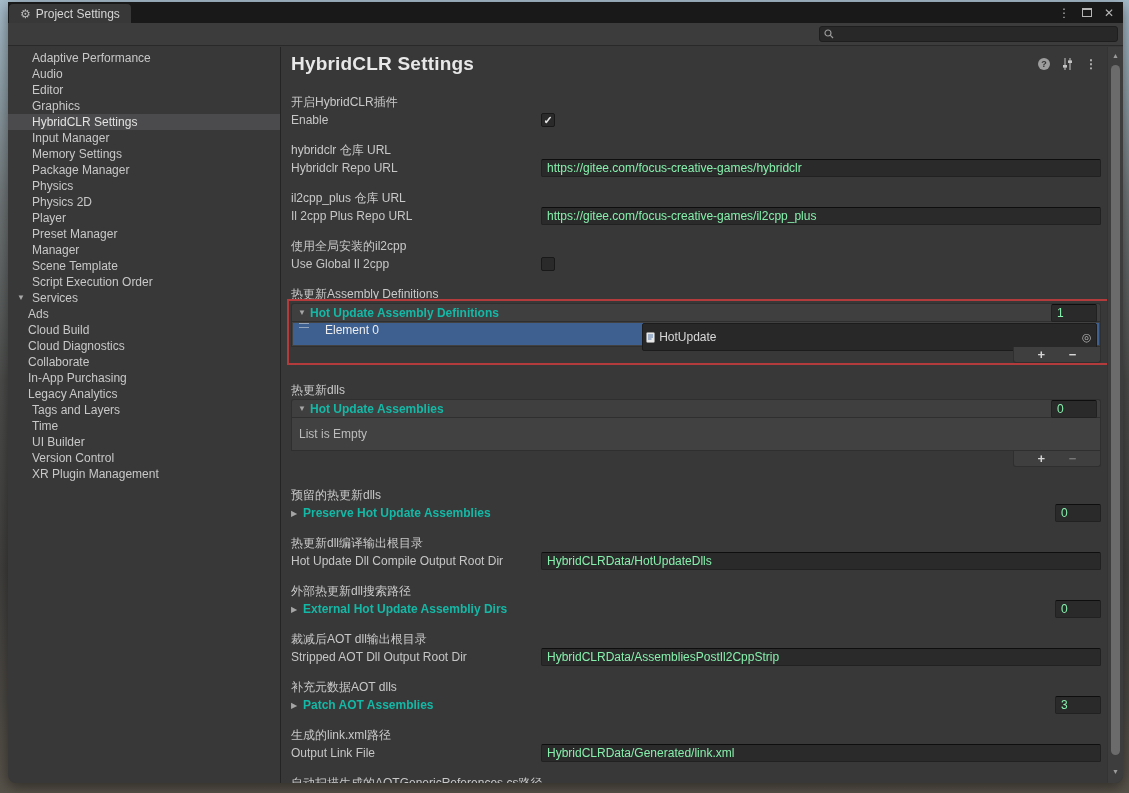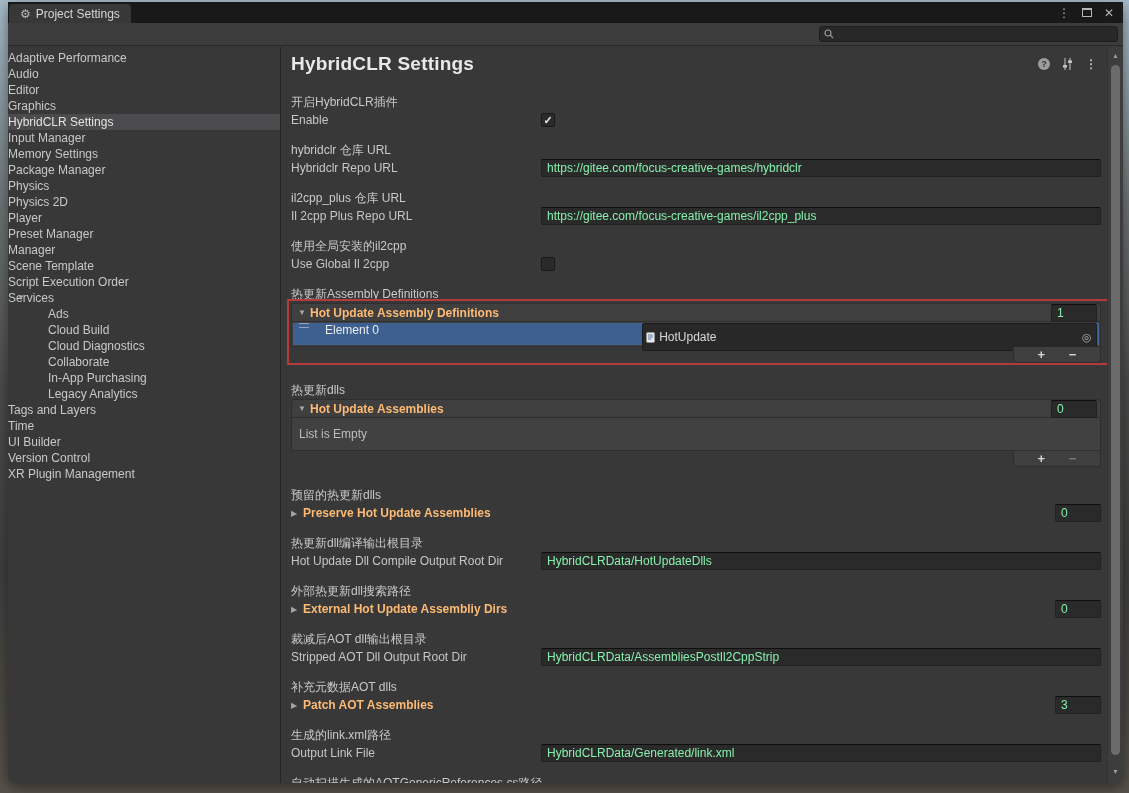--- a/index.html
+++ b/index.html
@@ -35,25 +35,25 @@
     display:flex; align-items:center; padding:0 4px; gap:4px;
   }
   .searchbox input {
     flex:1; background:transparent; border:none; outline:none;
     color:#d2d2d2; font-size:11px; font-family:inherit;
   }
   
   .body-area { position:absolute; top:45px; left:0; right:0; bottom:0; display:flex; }
   .sidebar { width:273px; flex-shrink:0; border-right:1px solid #242424; padding-top:3px; }
   .side-item {
-    position:relative; height:16px; line-height:16px; 
+    position:relative; height:16px; line-height:16px; padding-left:24px;
     font-size:12px; color:#c8c8c8; white-space:nowrap; cursor:default;
   }
   .side-item.selected { background:#4b4b4d; color:#e2e2e2; }
-  .side-item.child { padding-left:40px; }
+  .side-item.child { padding-left:20px; }
   .side-item .tri { position:absolute; left:9px; top:0; font-size:8px; color:#a8a8a8; }
   
   .content { flex:1; position:relative; padding:5px 2px 0 10px; overflow:hidden; }
   .page-title-row { display:flex; align-items:center; height:24px; }
   .page-title { font-size:19px; font-weight:bold; color:#e8e8e8; letter-spacing:.2px; }
   .title-icons { margin-left:auto; display:flex; gap:11px; align-items:center; padding-right:8px; }
   .help-icon {
     width:12px; height:12px; border-radius:50%; background:#9d9d9d; color:#333;
     font-size:9px; font-weight:bold; text-align:center; line-height:12px;
   }
@@ -69,21 +69,21 @@
     color:#e6e6e6; font-size:11px; line-height:13px; text-align:center; font-weight:bold;
   }
   .tfield, .size-field {
     height:18px; background:#2a2a2a; border:1px solid #212121; border-top-color:#0e0e0e;
     border-radius:2px; color:#86efac; font-size:12px; font-family:inherit;
     padding:0 5px; outline:none;
   }
   .tfield { width:100%; }
   .size-field { width:46px; margin-left:auto; flex-shrink:0; }
   .tri-glyph { width:12px; font-size:8px; color:#a5a5a5; flex-shrink:0; }
-  .bold-label { font-weight:bold; color:#fdba74; }
+  .bold-label { font-weight:bold; color:#14b8a6; }
   
   .ulist { margin-top:1px; margin-right:4px; position:relative; }
   .ulist-header {
     height:18px; background:#3f3f3f; border:1px solid #2f2f2f; border-bottom:none;
     border-radius:3px 3px 0 0; display:flex; align-items:center;
     padding:0 3px 0 6px; font-size:12px; color:#cfcfcf;
   }
   .ulist-body { background:#414141; border:1px solid #2f2f2f; padding:1px; }
   .ulist-row { height:22px; background:#3d6091; display:flex; padding:0 2px 0 6px; }
   .drag-handle { width:10px; height:5px; border-top:1px solid #93a4bd; border-bottom:1px solid #93a4bd; margin-right:16px; flex-shrink:0; }

